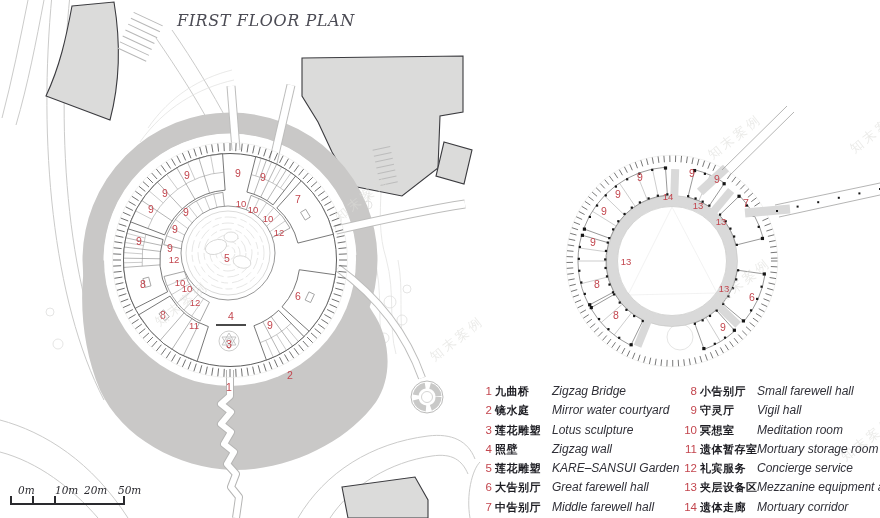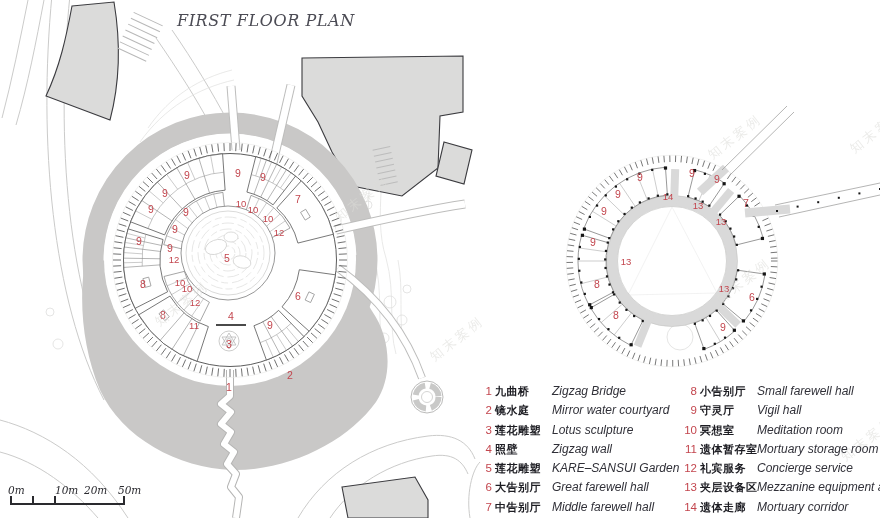--- a/index.html
+++ b/index.html
@@ -434,21 +434,21 @@
       </div>
       <div class="legend-row">
         <span class="legend-num">14</span>
         <span class="legend-zh">遗体走廊</span>
         <span class="legend-en">Mortuary corridor</span>
       </div>
     </div>
 
   <div class="scale-bar" id="scale-bar">
     <div class="scale-line" id="scale-line" style="width: 113px;"></div>
-  <span class="scale-label" style="left: 0px; text-align: right;">0m</span>
+  <span class="scale-label" style="left: 10px; text-align: right;">0m</span>
       <span class="scale-label" style="left: 15px; padding-left: 32px;">10m</span>
       <span class="scale-label" style="left: 44px; margin-left: 32px;">20m</span>
       <span class="scale-label" style="left: 110px;">50m</span>
       <div class="scale-tick" style="left: 2px;"></div>
       <div class="scale-tick" style="left: 24px;"></div>
       <div class="scale-tick" style="left: 46px;"></div>
       <div class="scale-tick" style="left: 115px;"></div>
     </div>
 
   <div id="wm-holder">

